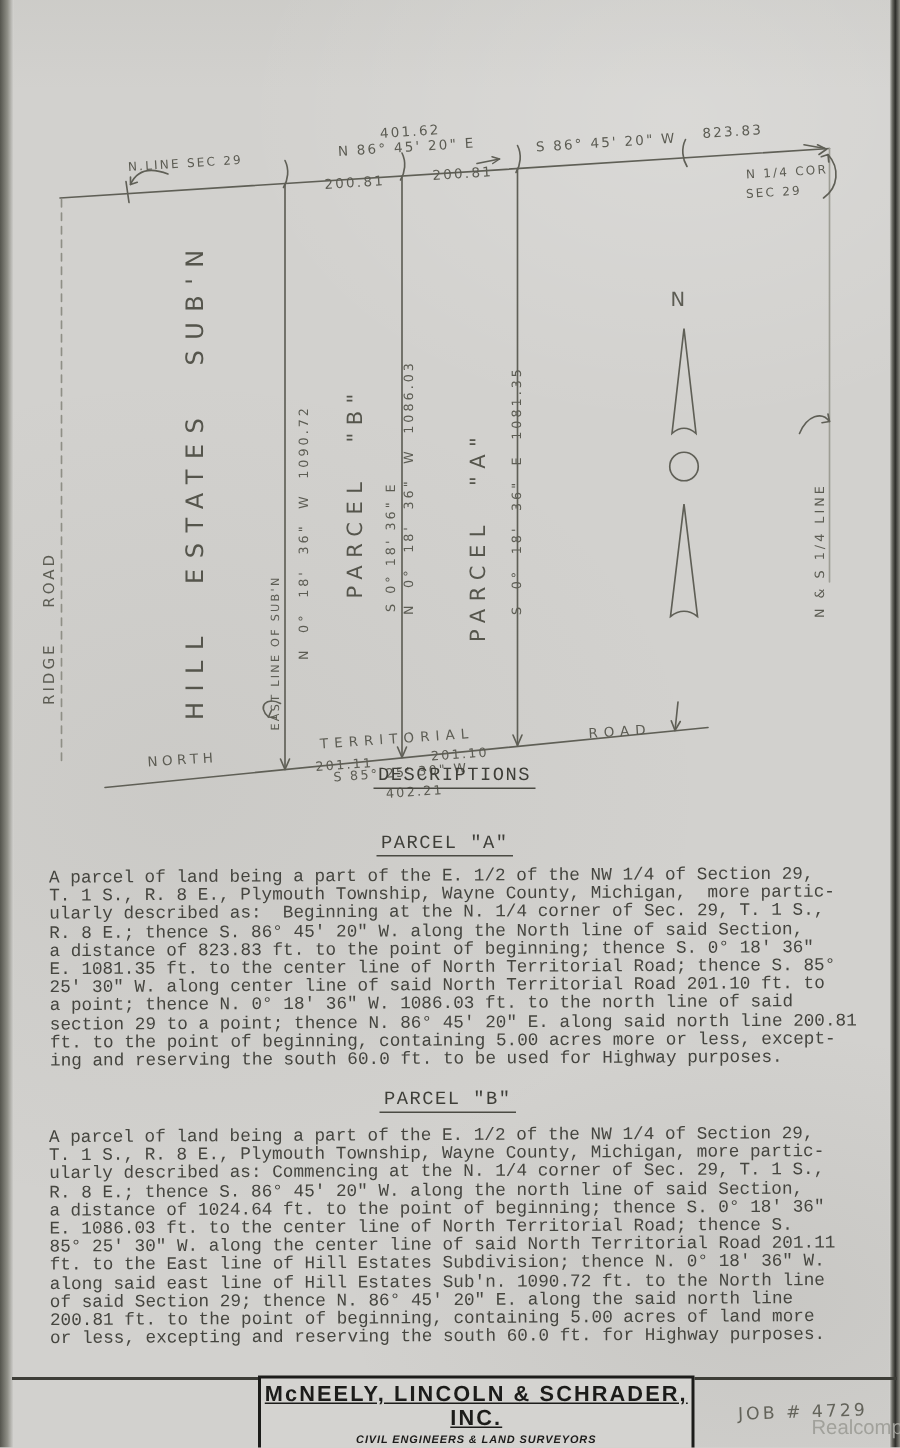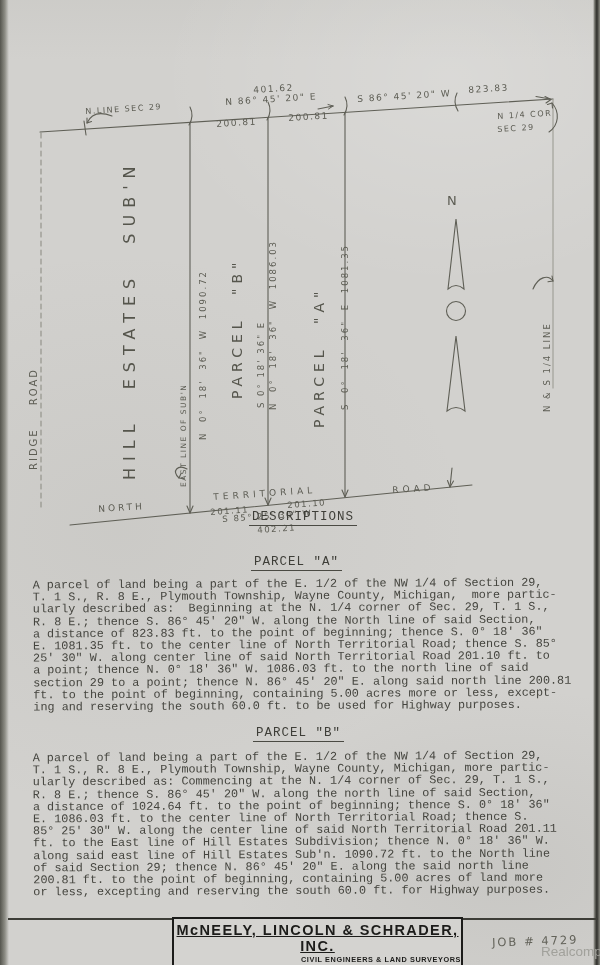--- a/index.html
+++ b/index.html
@@ -37,21 +37,21 @@
   .hdg{position:absolute;font-family:"Liberation Mono","DejaVu Sans Mono",monospace;
        color:#3e3e38;font-size:12.5px;letter-spacing:1px;white-space:nowrap;
        border-bottom:1.6px solid #4a4a43;padding:0 3px 1px 3px;}
 
   
   .rule{position:absolute;left:8px;right:2px;top:918px;height:2px;background:#3d3d37;}
   .fbox{position:absolute;left:172px;top:917px;width:291px;height:60px;
         border:2.5px solid #1c1c1a;background:#d4d3d0;box-sizing:border-box;
         text-align:center;font-family:"Liberation Sans",sans-serif;color:#1c1c1a;}
   .fcompany{font-size:14.5px;font-weight:bold;letter-spacing:1.4px;margin-top:3px;text-decoration:underline;}
-  .fsub{font-size:7.3px;font-weight:bold;letter-spacing:.6px;margin-top:1px;text-align:right;}
+  .fsub{font-size:7.3px;font-weight:bold;font-style:italic;letter-spacing:.6px;margin-top:1px;}
   .job{position:absolute;left:492px;top:934px;font-size:11.5px;color:#63635a;
        letter-spacing:2px;transform:rotate(-2deg);font-family:"DejaVu Sans",sans-serif;}
   .realcomp{position:absolute;left:541px;top:944px;font-size:13.5px;color:#a1a19b;
        font-family:"Liberation Sans",sans-serif;}
 </style>
 </head>
 <body>
 
 <div class="paper-tone"></div>
 <div class="edge-left"></div>

